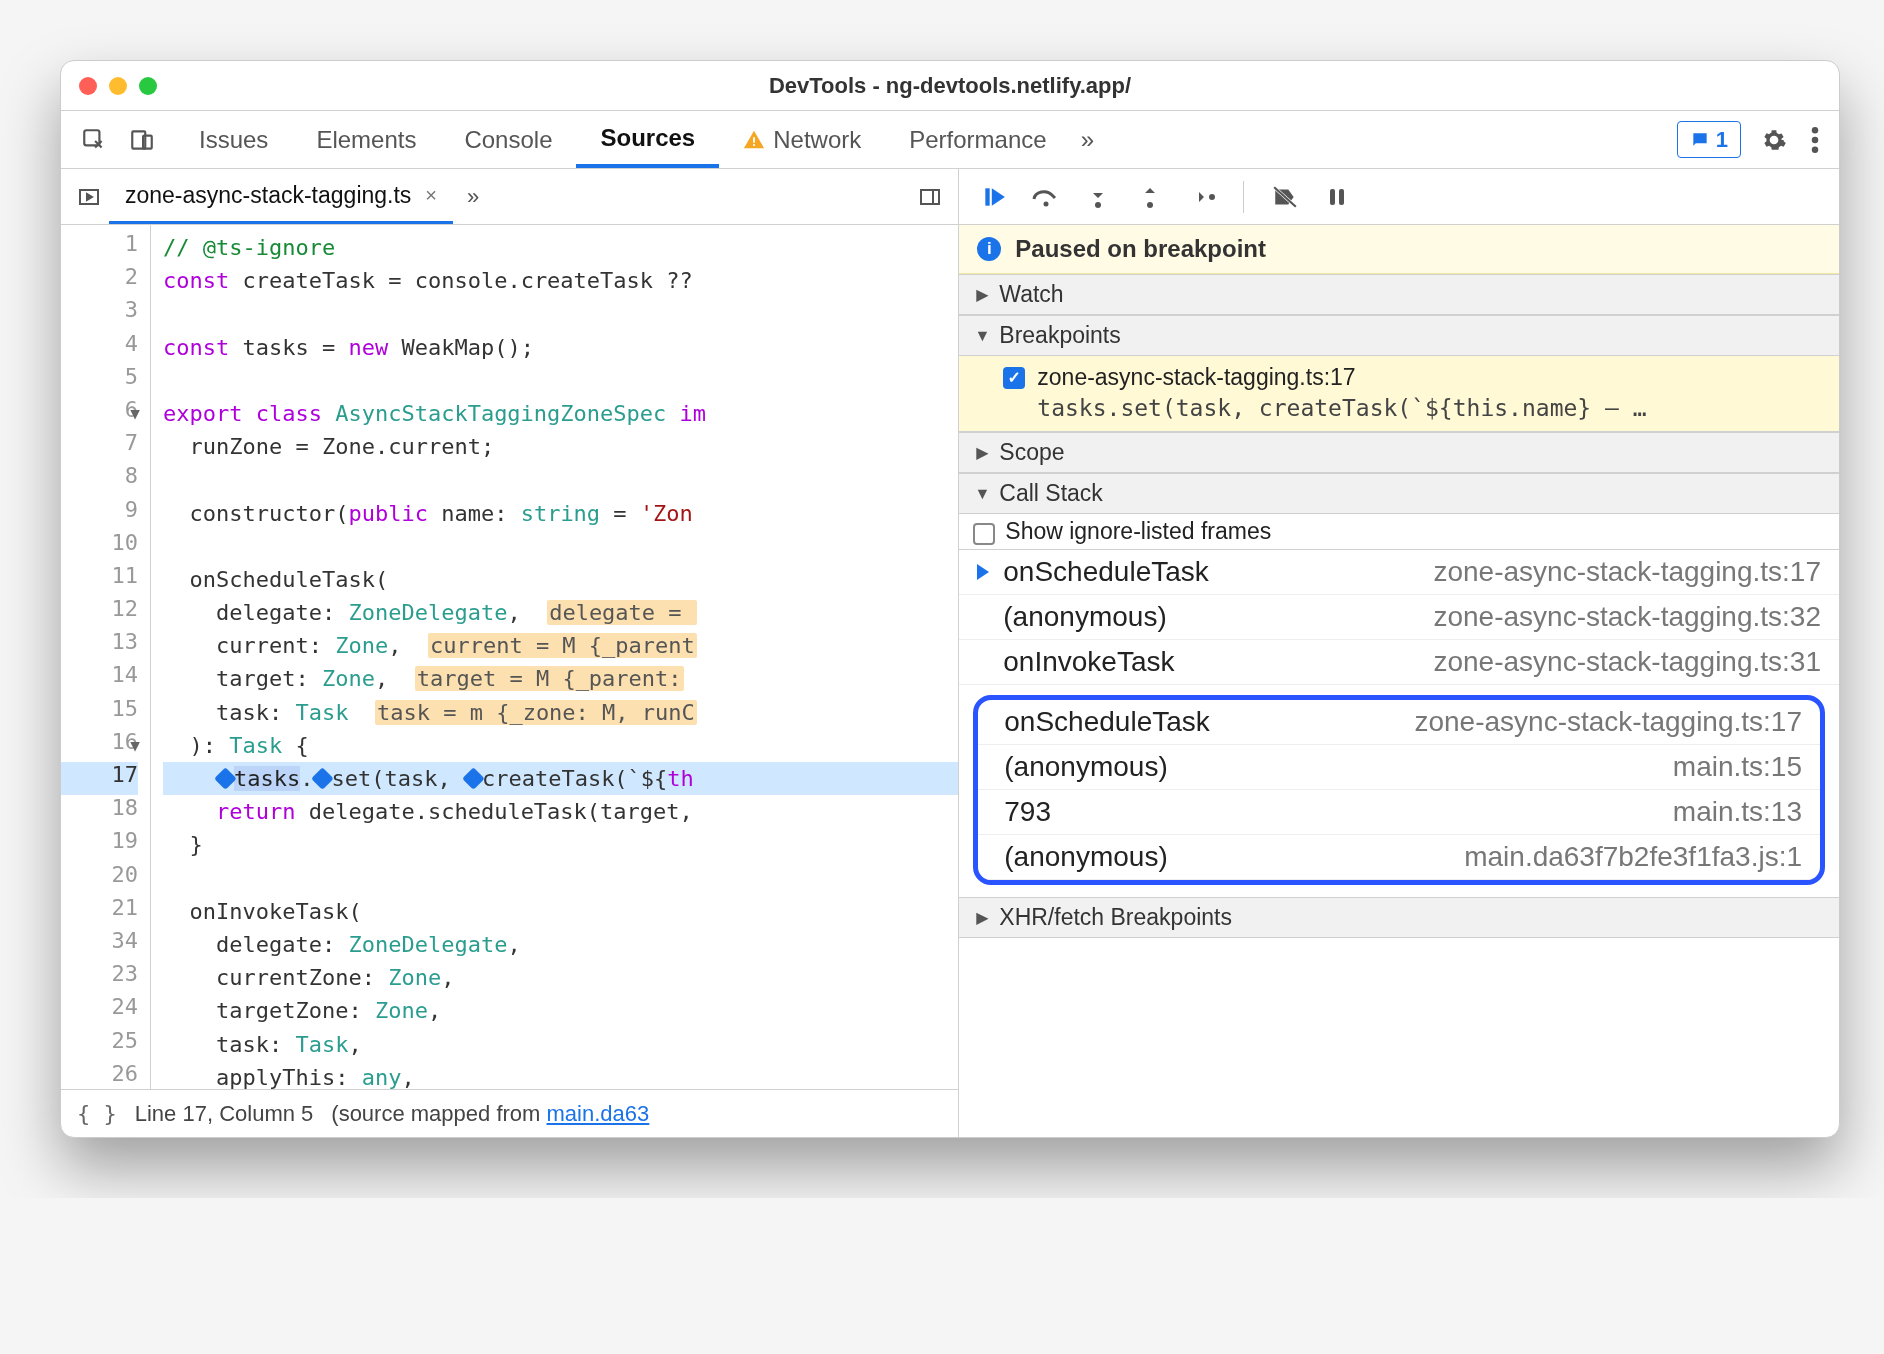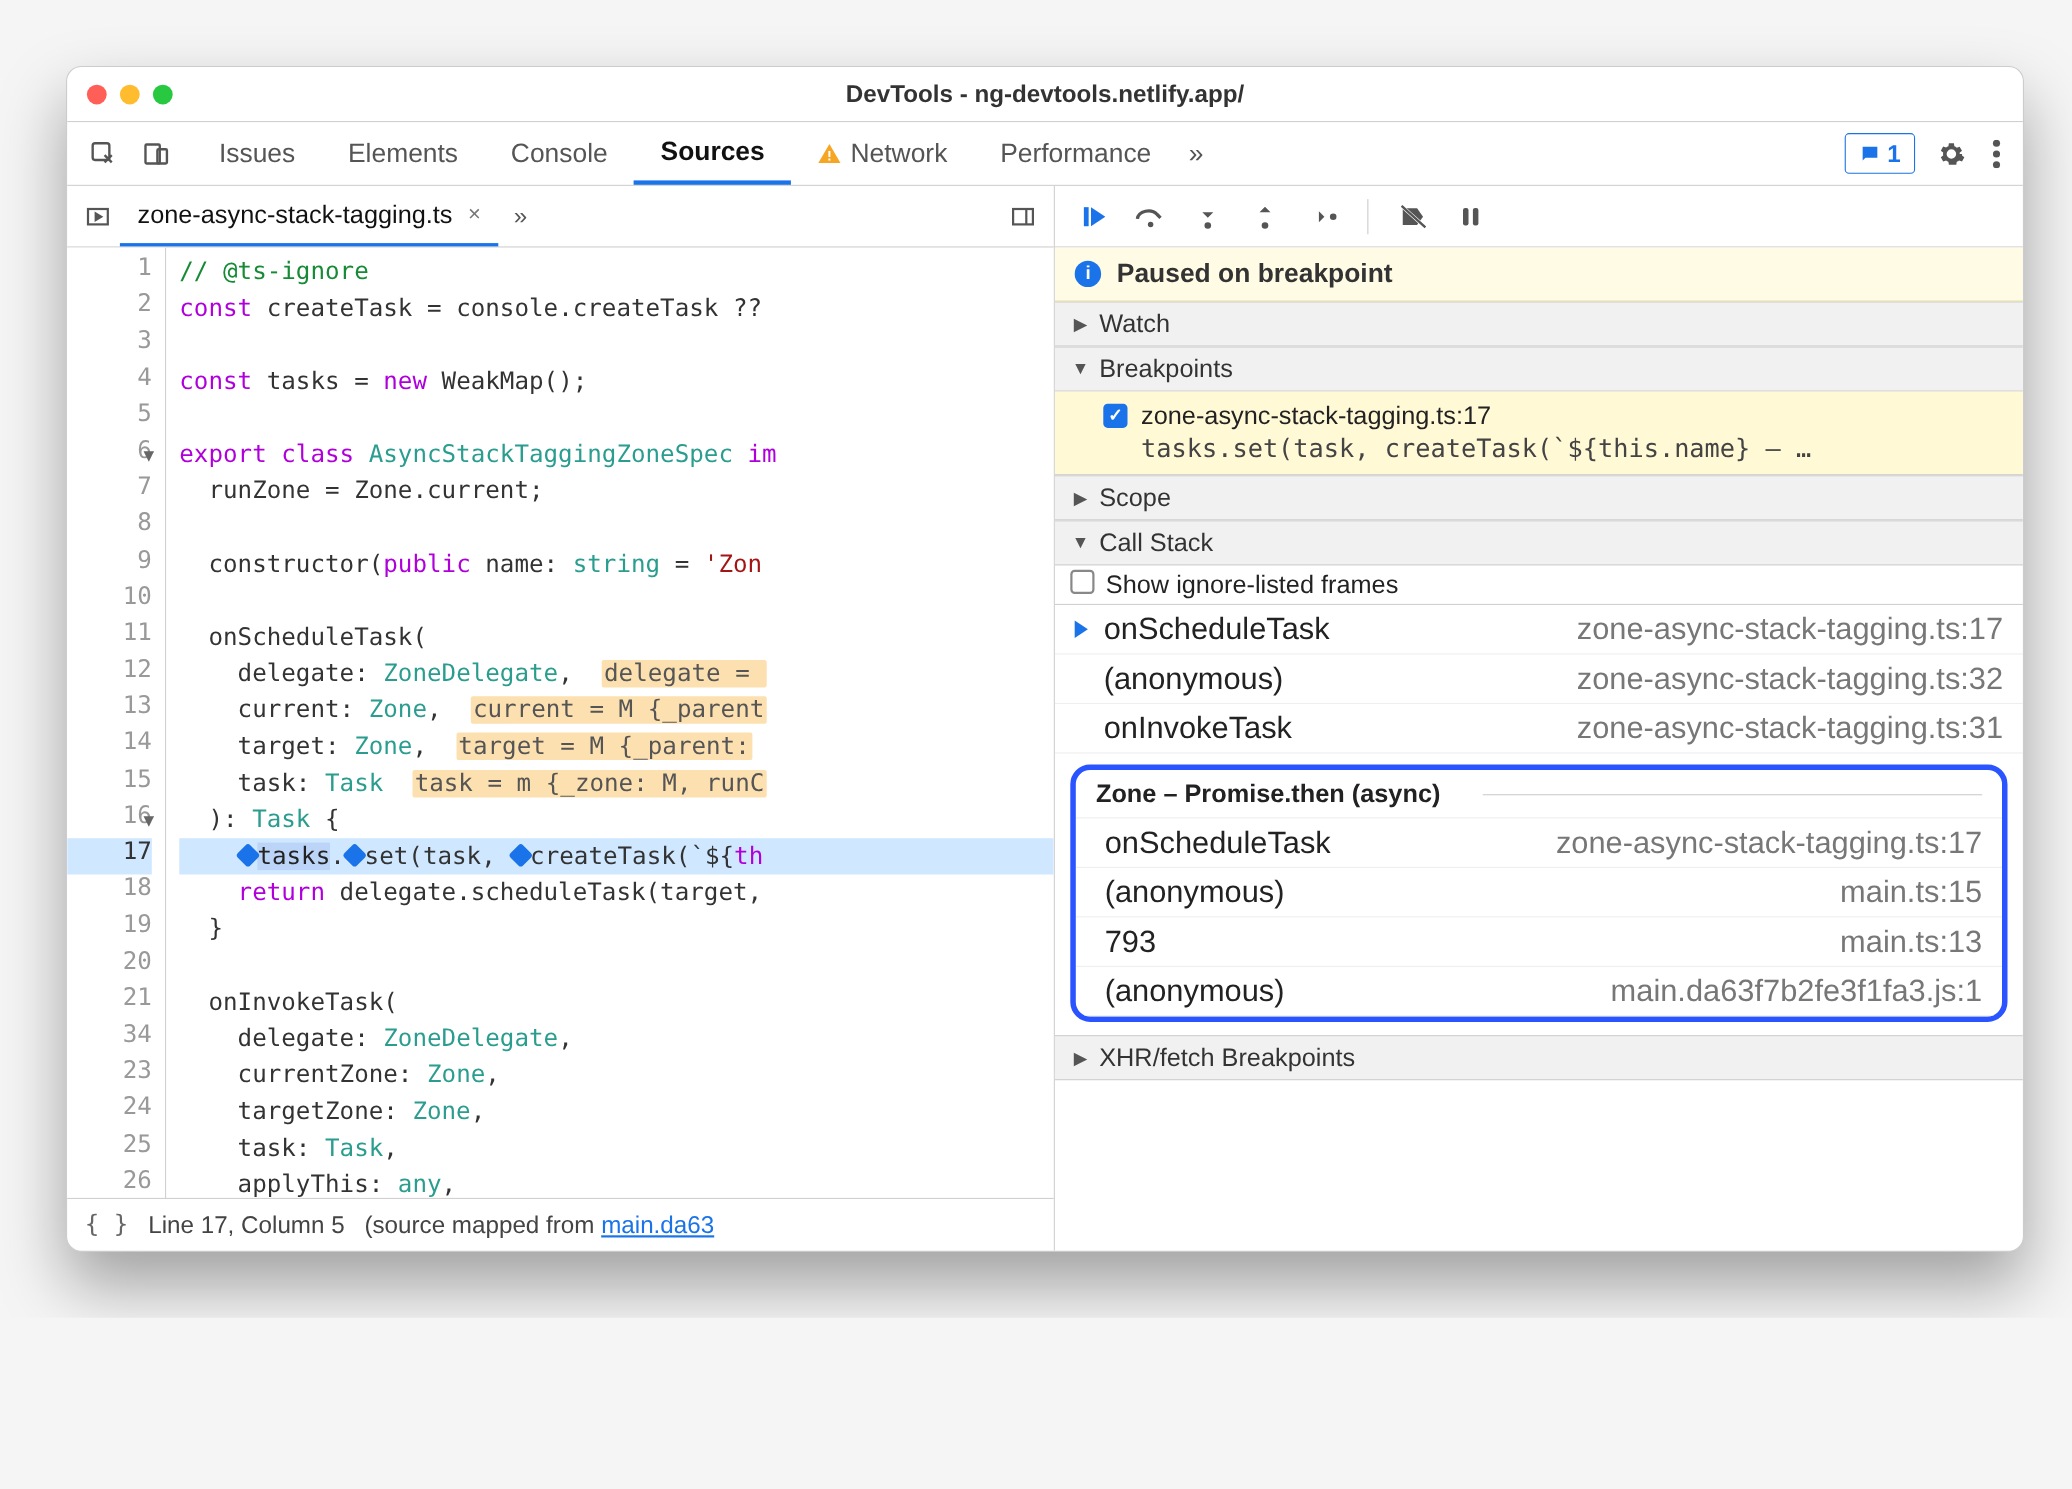--- a/index.html
+++ b/index.html
@@ -192,21 +192,21 @@
     width:22px; height:22px; border-radius:4px; background:var(--blue);
     display:inline-flex; align-items:center; justify-content:center; color:#fff;
     font-size:16px; font-weight:700;
   }
   .bp-row .snippet {
     font-family: Menlo, monospace; color:#444; padding-left:34px; padding-top:4px;
     white-space:nowrap; overflow:hidden; text-overflow:ellipsis;
   }
 
   .cs-options {
-    display:flex; align-items:flex-start; gap:10px; padding:4px 14px;
+    display:flex; align-items:flex-end; gap:10px; padding:4px 14px;
     font-size:23px; border-bottom:1px solid var(--border);
   }
   .cbx-empty {
     width:22px; height:22px; border:2px solid #888; border-radius:4px; display:inline-block;
   }
 
   .stack-row {
     display:flex; align-items:center; justify-content:space-between;
     padding:6px 18px 6px 44px; font-size:28px; border-bottom:1px solid #eee;
     gap:12px; white-space:nowrap;
@@ -470,21 +470,20 @@
           </div>
           <div class="stack-row">
             <span class="lead">
               <span class="fn">onInvokeTask</span>
             </span>
             <span class="loc">zone-async-stack-tagging.ts:31</span>
           </div>
         </div>
 
       <div class="async-box">
-        <div class="async-head">Zone – Promise.then (async)</div>
         <div id="stack-async">
             <div class="stack-row">
               <span class="lead">
                 <span class="fn">onScheduleTask</span>
               </span>
               <span class="loc">zone-async-stack-tagging.ts:17</span>
             </div>
             <div class="stack-row">
               <span class="lead">
                 <span class="fn">(anonymous)</span>

